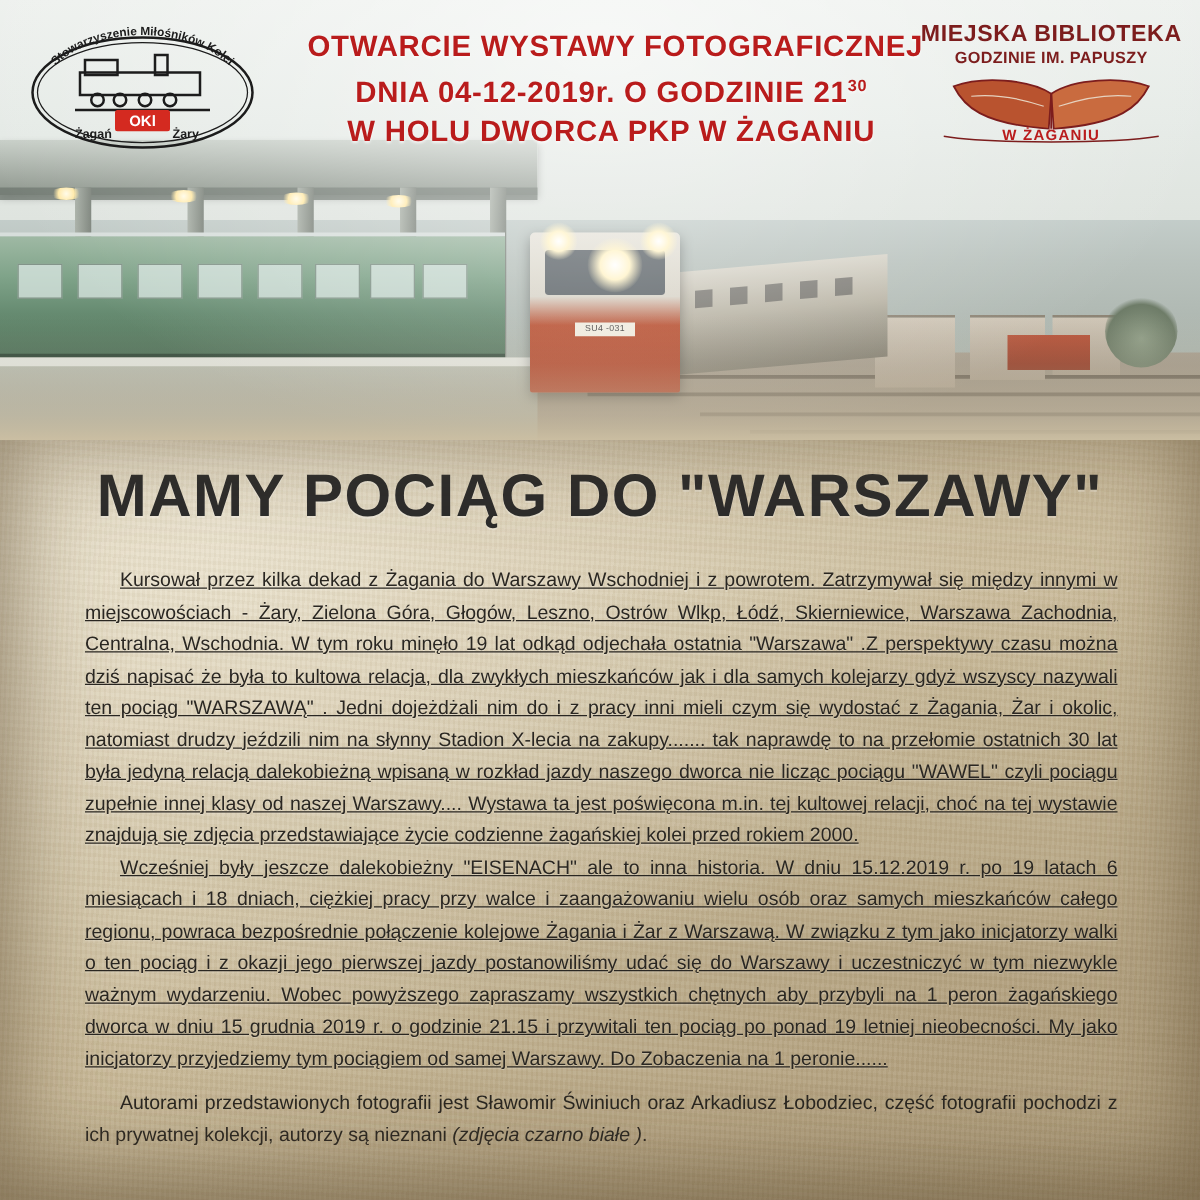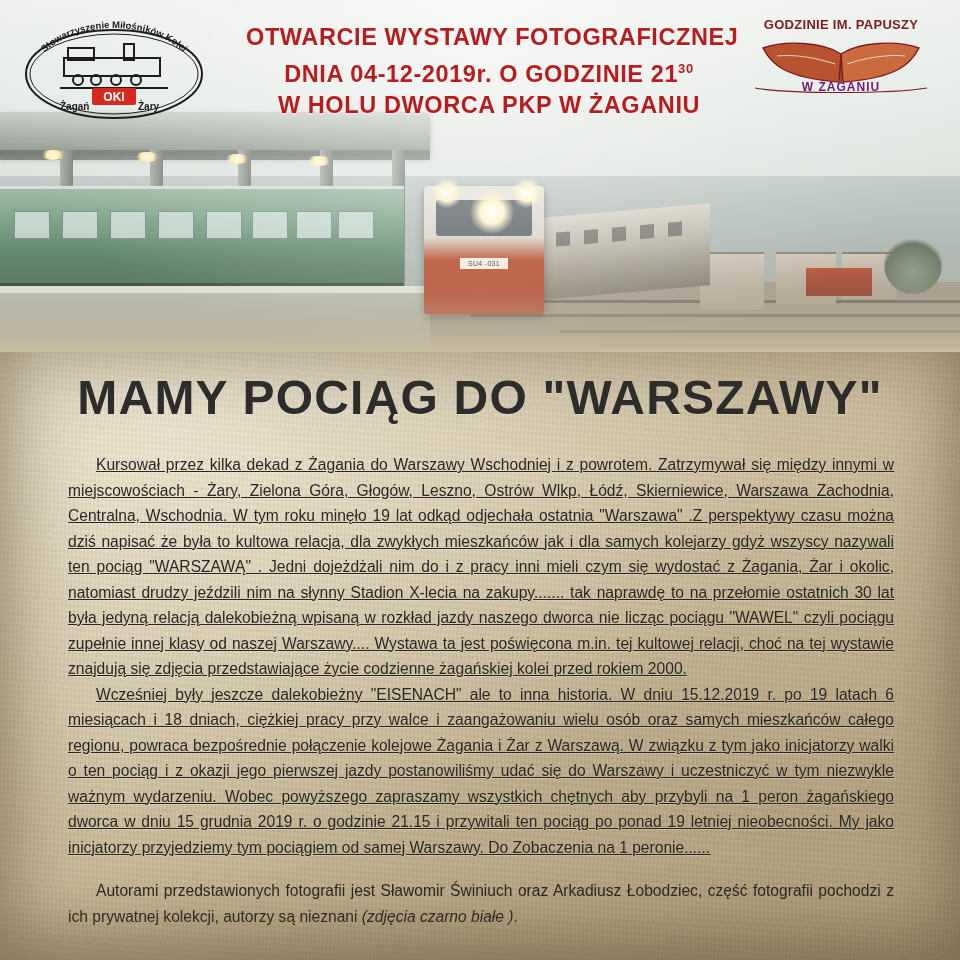--- a/index.html
+++ b/index.html
@@ -254,21 +254,21 @@
     position: relative;
     width: 180px; height: 56px;
     margin: 3px auto 0;
   }
   .zaganiu {
     position: absolute;
     left: 0; right: 0; bottom: -2px;
     font-size: 12px;
     font-weight: bold;
     letter-spacing: 1px;
-    color: #701a75;
+    color: #b91c1c;
   }
 
   
   .paper {
     position: absolute;
     left: 0; top: 352px;
     width: 960px; height: 608px;
     background:
       radial-gradient(ellipse at 18% 12%, rgba(255,252,240,0.55) 0%, rgba(255,252,240,0) 55%),
       radial-gradient(ellipse at 85% 78%, rgba(120,100,66,0.22) 0%, rgba(120,100,66,0) 60%),
@@ -315,21 +315,21 @@
   .credits {
     position: absolute;
     left: 68px; top: 518px;
     width: 826px;
     color: #2a2722;
     font-size: 15.6px;
     line-height: 25.5px;
     text-align: justify;
   }
   .credits p { margin: 0; }
-  .credits p.indent { text-indent: 28px; margin-top: 8px; }
+  .credits p.indent { text-indent: 28px; }
 </style>
 </head>
 <body>
 
 <div class="poster">
 
   <div class="photo-area">
     <div class="sky"></div>
 
     <div class="canopy"></div>
@@ -422,20 +422,21 @@
     </svg>
   </div>
 
   <div class="header-text">
     <div class="l1">OTWARCIE WYSTAWY FOTOGRAFICZNEJ</div>
     <div class="l2"><span>DNIA 04-12-2019r. O GODZINIE 21</span><sup>30</sup></div>
     <div class="l3">W HOLU DWORCA PKP W ŻAGANIU</div>
   </div>
 
   <div class="logo-right">
+    <div class="lib1">MIEJSKA BIBLIOTEKA</div>
     <div class="lib2">GODZINIE IM. PAPUSZY</div>
     <div class="book">
       <svg width="180" height="62" viewBox="0 0 180 62">
         <path d="M90 18 C72 6, 34 4, 12 12 C20 28, 34 42, 88 46 Z" fill="#b9532f"></path>
         <path d="M90 18 C108 6, 146 4, 168 12 C160 28, 146 42, 92 46 Z" fill="#c96b3f"></path>
         <path d="M90 18 C72 6, 34 4, 12 12 C20 28, 34 42, 88 46 Z" fill="none" stroke="#7c1d1d" stroke-width="1.4"></path>
         <path d="M90 18 C108 6, 146 4, 168 12 C160 28, 146 42, 92 46 Z" fill="none" stroke="#7c1d1d" stroke-width="1.4"></path>
         <path d="M90 18 L90 46" stroke="#7c1d1d" stroke-width="1.6"></path>
         <path d="M26 20 C44 18, 66 22, 84 28" stroke="#e6d2bf" stroke-width="1" fill="none"></path>
         <path d="M96 28 C114 22, 136 18, 154 20" stroke="#e6d2bf" stroke-width="1" fill="none"></path>

